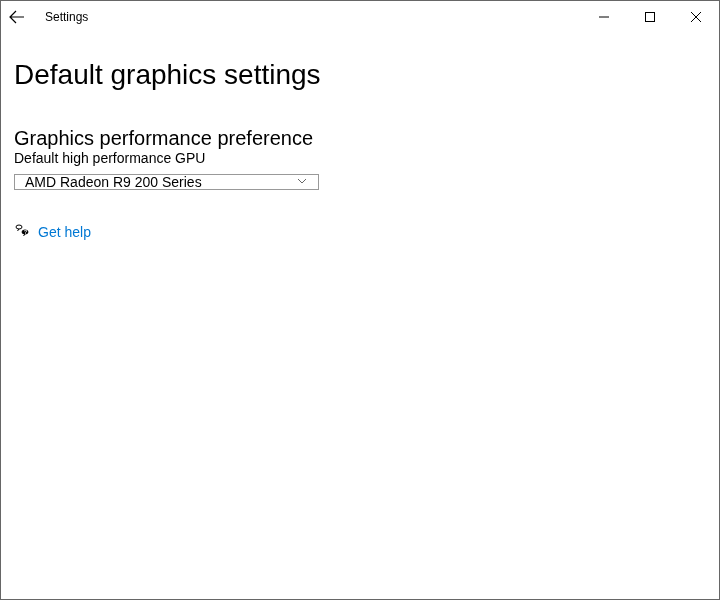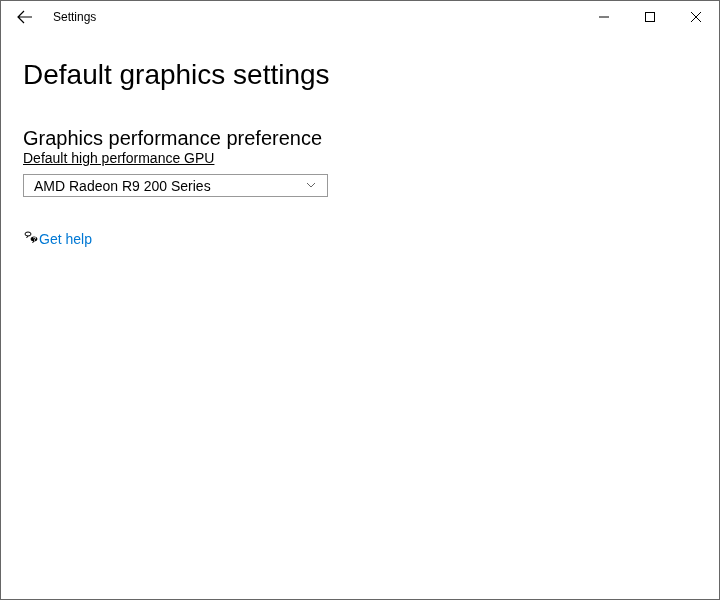--- a/index.html
+++ b/index.html
@@ -14,21 +14,20 @@
       background: #ffffff;
       border: 1px solid #666;
       display: flex;
       flex-direction: column;
       overflow: hidden;
     }
     .titlebar {
       height: 32px;
       display: flex;
       align-items: center;
-      padding-left: 8px;
     }
     .back-btn {
       width: 32px;
       height: 32px;
       display: flex;
       align-items: center;
       justify-content: center;
       cursor: pointer;
     }
     .app-title {
@@ -42,44 +41,43 @@
     }
     .win-btn {
       width: 46px;
       height: 32px;
       display: flex;
       align-items: center;
       justify-content: center;
       cursor: pointer;
     }
     .content {
-      padding: 20px 22px;
+      padding: 20px 13px;
       flex: 1;
     }
     .page-title {
       font-size: 28px;
       font-weight: 400;
       color: #000;
       margin-top: 6px;
       margin-bottom: 36px;
     }
     .section-title {
       font-size: 20px;
       font-weight: 400;
       color: #000;
     }
     .field-label {
       font-size: 14px;
       color: #000;
       margin-bottom: 8px;
-      text-decoration: underline;
     }
     .dropdown {
       width: 305px;
-      height: 23px;
+      height: 16px;
       border: 1px solid #999;
       display: flex;
       align-items: center;
       padding: 0 10px;
       cursor: pointer;
       background: #fff;
       justify-content: space-between;
     }
     .dropdown-text {
       font-size: 14px;
@@ -87,21 +85,21 @@
     }
     .chevron {
       color: #666;
     }
     .help-links {
       margin-top: 34px;
     }
     .help-link-row {
       display: flex;
       align-items: center;
-      gap: 0;
+      gap: 8px;
       margin-bottom: 10px;
     }
     .link-icon {
       width: 16px;
       height: 16px;
       display: flex;
       align-items: center;
       justify-content: center;
       color: #000;
     }

